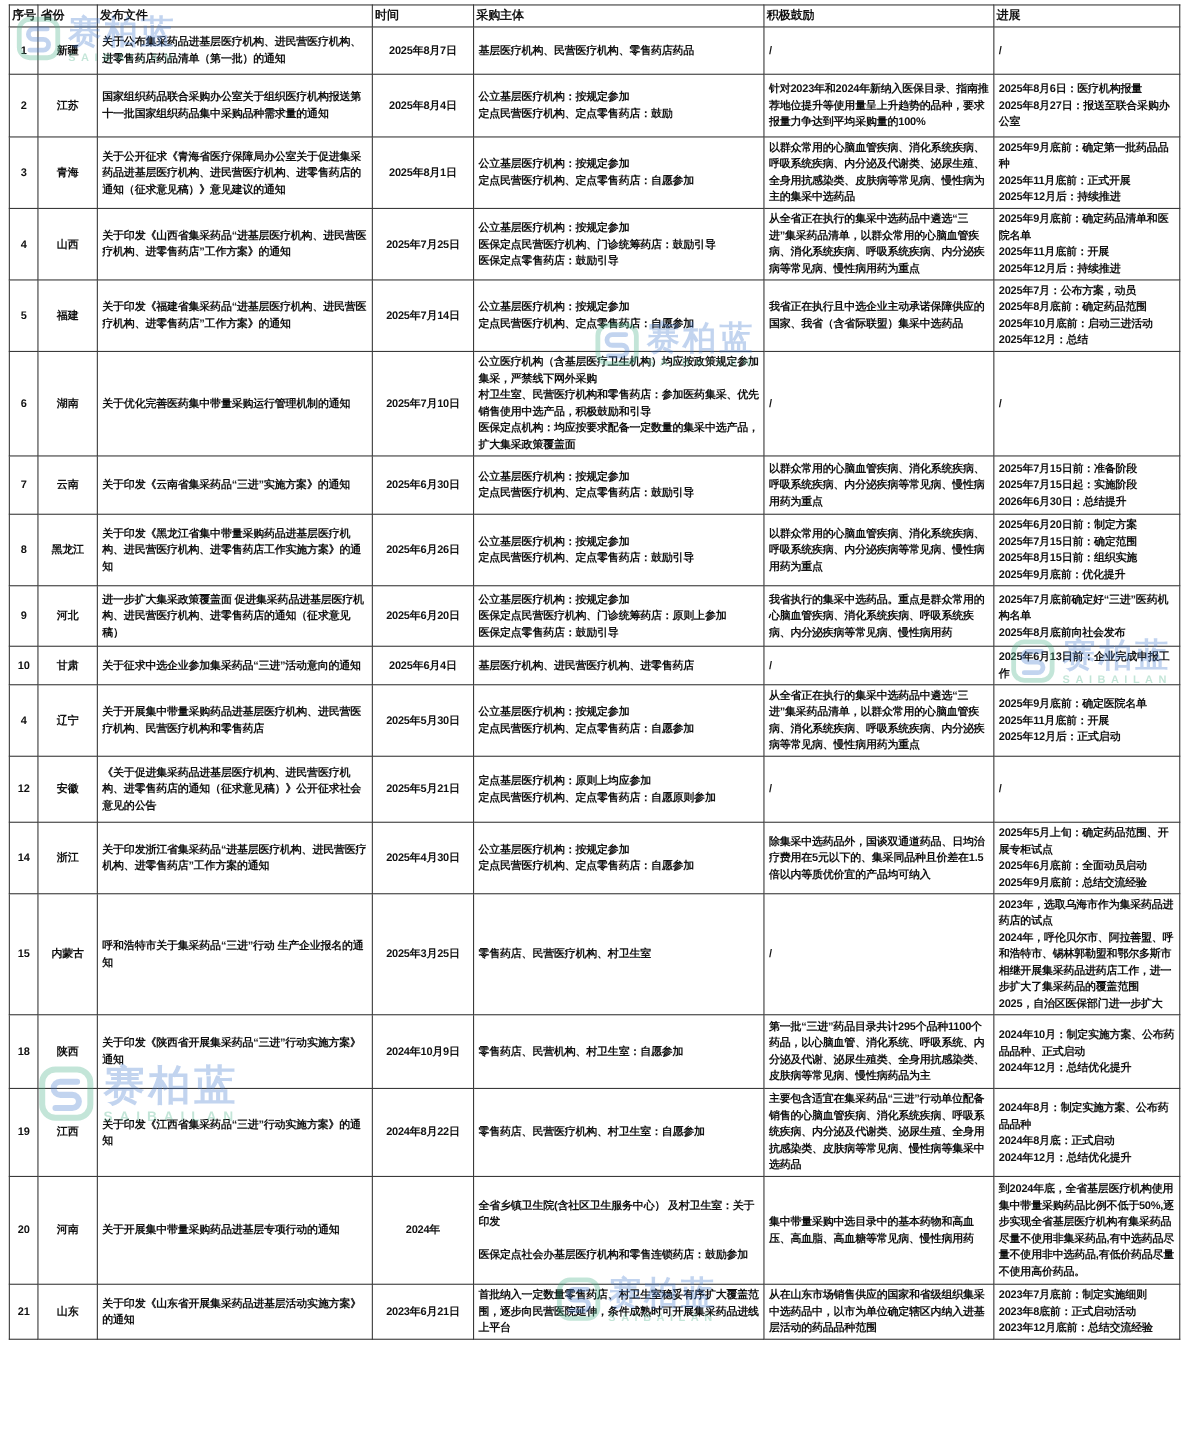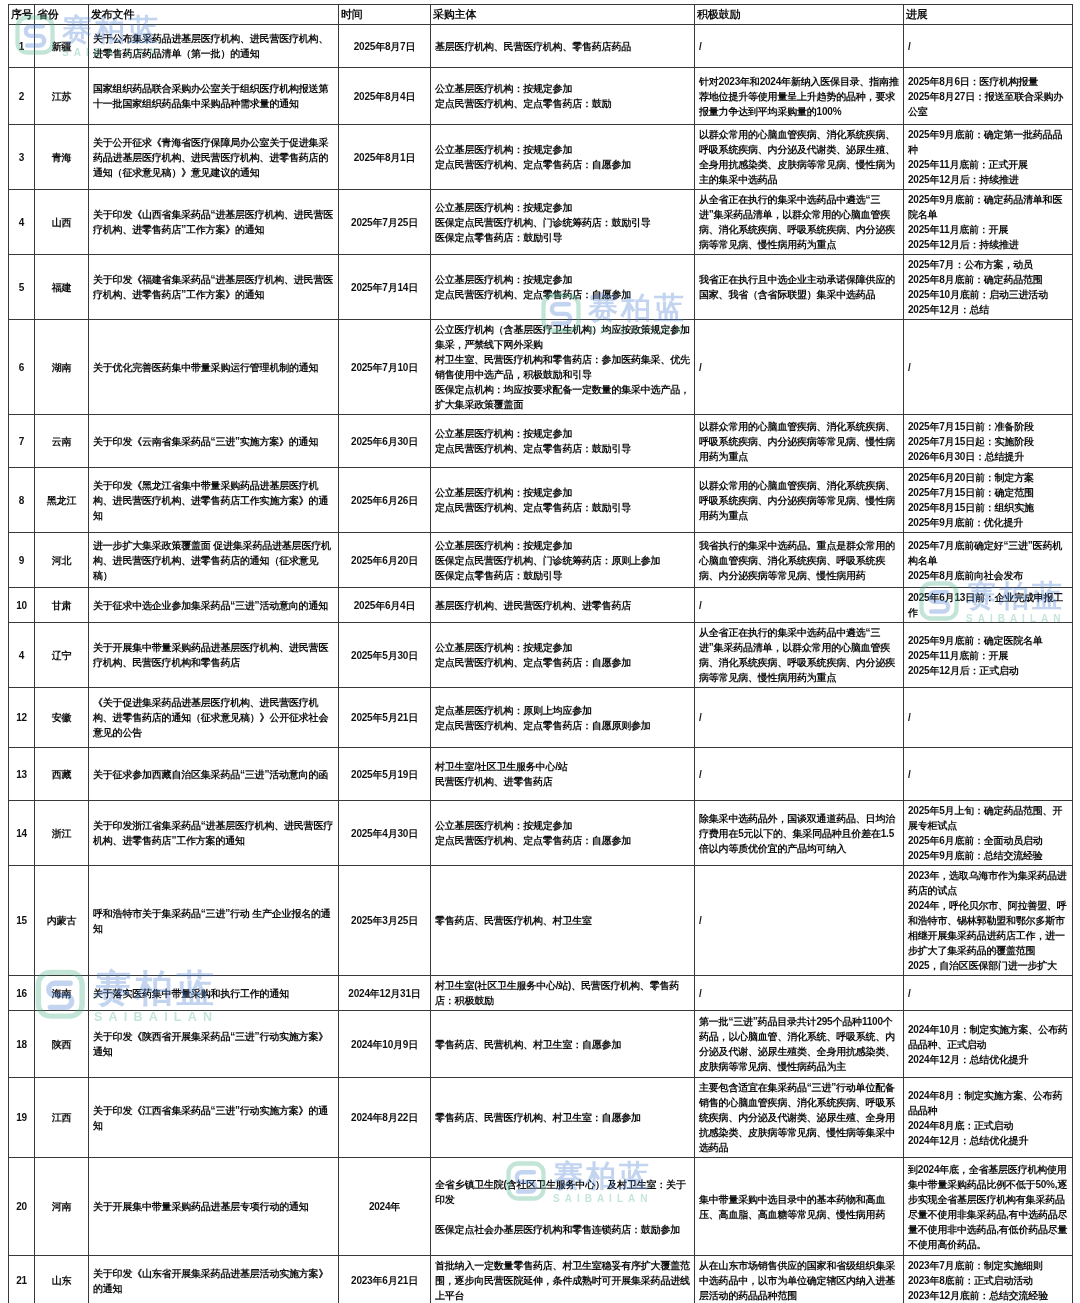--- a/index.html
+++ b/index.html
@@ -209,30 +209,20 @@
       <tr style="height: 60px;">
     <td class="c-no">12</td>
     <td class="c-prov">安徽</td>
     <td class="c-doc">《关于促进集采药品进基层医疗机构、进民营医疗机构、进零售药店的通知（征求意见稿）》公开征求社会意见的公告</td>
     <td class="c-time">2025年5月21日</td>
     <td class="c-sub">定点基层医疗机构：原则上均应参加
 定点民营医疗机构、定点零售药店：自愿原则参加</td>
     <td class="c-scope">/</td>
     <td class="c-prog">/</td>
   </tr>
-      <tr style="height: 53px;">
-    <td class="c-no">13</td>
-    <td class="c-prov">西藏</td>
-    <td class="c-doc">关于征求参加西藏自治区集采药品“三进”活动意向的函</td>
-    <td class="c-time">2025年5月19日</td>
-    <td class="c-sub">村卫生室/社区卫生服务中心/站
-民营医疗机构、进零售药店</td>
-    <td class="c-scope">/</td>
-    <td class="c-prog">/</td>
-  </tr>
       <tr style="height: 65px;">
     <td class="c-no">14</td>
     <td class="c-prov">浙江</td>
     <td class="c-doc">关于印发浙江省集采药品“进基层医疗机构、进民营医疗机构、进零售药店”工作方案的通知</td>
     <td class="c-time">2025年4月30日</td>
     <td class="c-sub">公立基层医疗机构：按规定参加
 定点民营医疗机构、定点零售药店：自愿参加</td>
     <td class="c-scope">除集采中选药品外，国谈双通道药品、日均治疗费用在5元以下的、集采同品种且价差在1.5倍以内等质优价宜的产品均可纳入</td>
     <td class="c-prog">2025年5月上旬：确定药品范围、开展专柜试点
 2025年6月底前：全面动员启动
@@ -241,29 +231,20 @@
       <tr style="height: 105px;">
     <td class="c-no">15</td>
     <td class="c-prov">内蒙古</td>
     <td class="c-doc">呼和浩特市关于集采药品“三进”行动 生产企业报名的通知</td>
     <td class="c-time">2025年3月25日</td>
     <td class="c-sub">零售药店、民营医疗机构、村卫生室</td>
     <td class="c-scope">/</td>
     <td class="c-prog">2023年，选取乌海市作为集采药品进药店的试点
 2024年，呼伦贝尔市、阿拉善盟、呼和浩特市、锡林郭勒盟和鄂尔多斯市相继开展集采药品进药店工作，进一步扩大了集采药品的覆盖范围
 2025，自治区医保部门进一步扩大</td>
-  </tr>
-      <tr style="height: 35px;">
-    <td class="c-no">16</td>
-    <td class="c-prov">海南</td>
-    <td class="c-doc">关于落实医药集中带量采购和执行工作的通知</td>
-    <td class="c-time">2024年12月31日</td>
-    <td class="c-sub">村卫生室(社区卫生服务中心/站)、民营医疗机构、零售药店：积极鼓励</td>
-    <td class="c-scope">/</td>
-    <td class="c-prog">/</td>
   </tr>
       <tr style="height: 67px;">
     <td class="c-no">18</td>
     <td class="c-prov">陕西</td>
     <td class="c-doc">关于印发《陕西省开展集采药品“三进”行动实施方案》通知</td>
     <td class="c-time">2024年10月9日</td>
     <td class="c-sub">零售药店、民营机构、村卫生室：自愿参加</td>
     <td class="c-scope">第一批“三进”药品目录共计295个品种1100个药品，以心脑血管、消化系统、呼吸系统、内分泌及代谢、泌尿生殖类、全身用抗感染类、皮肤病等常见病、慢性病药品为主</td>
     <td class="c-prog">2024年10月：制定实施方案、公布药品品种、正式启动
 2024年12月：总结优化提升</td>

